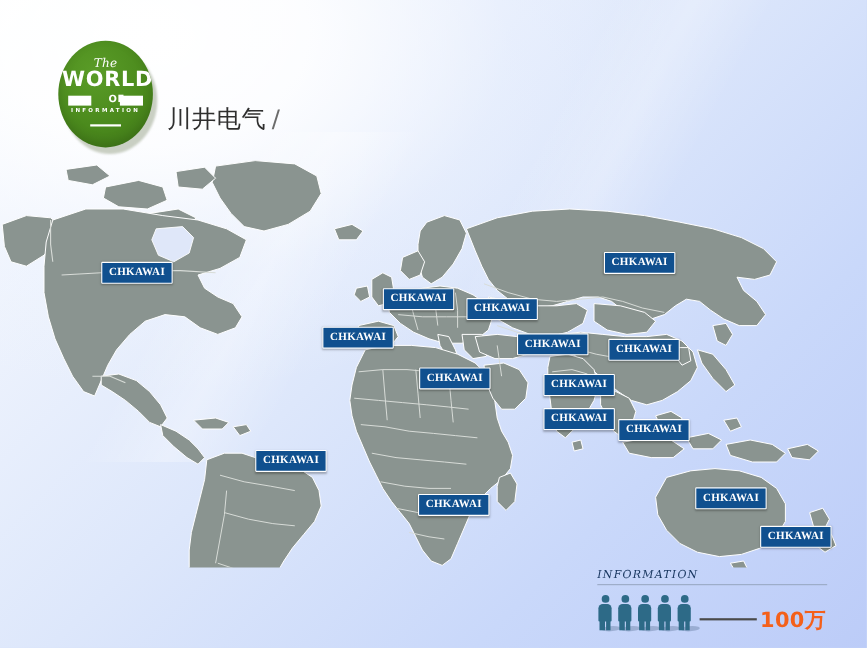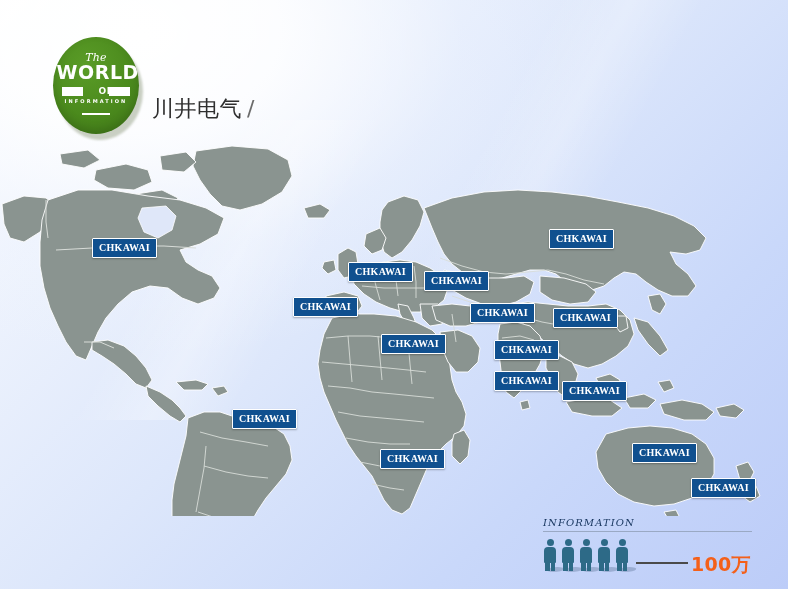--- a/index.html
+++ b/index.html
@@ -101,21 +101,21 @@
   
   #info{position:absolute;left:543px;top:516px;width:220px;height:62px;}
   #info .cap{
     font-family:"DejaVu Serif","Liberation Serif",serif;
     font-style:italic;font-size:10px;color:#1c3a63;letter-spacing:1.1px;
     line-height:13px;
   }
   #info .hr{
     margin-top:2px;width:209px;height:1px;background:#9aa9c4;
   }
-  #info .row{position:relative;margin-top:7px;height:36px;display:flex;align-items:flex-start;}
+  #info .row{position:relative;margin-top:7px;height:36px;display:flex;align-items:center;}
   .person{position:relative;width:14px;height:33px;margin-right:4px;}
   .person .pshadow{
     position:absolute;left:4px;bottom:0px;width:17px;height:5px;
     background:rgba(70,95,130,.32);border-radius:50%;transform:skewX(-38deg);
   }
   .person .head{
     position:absolute;left:3.5px;top:0;width:7px;height:7px;border-radius:50%;
     background:#2d6a87;
   }
   .person .body{

